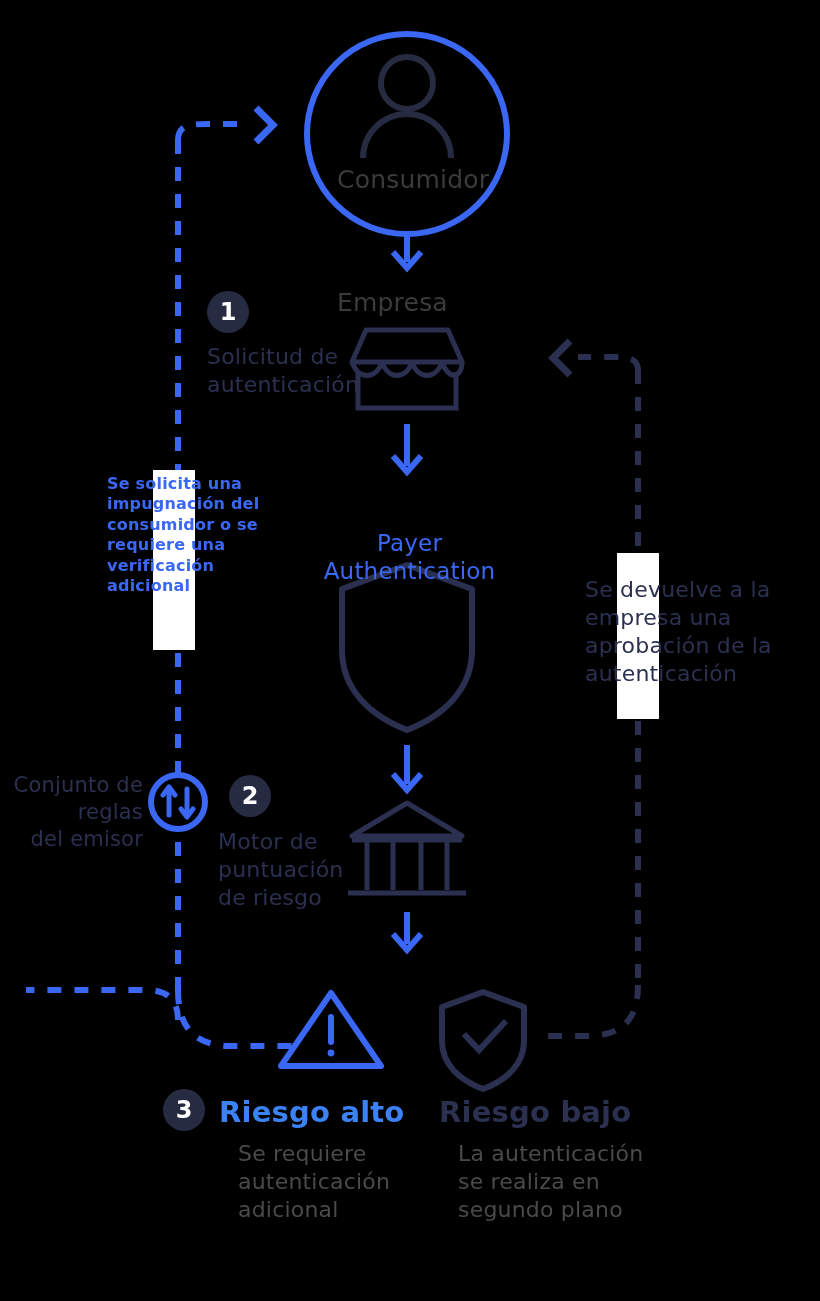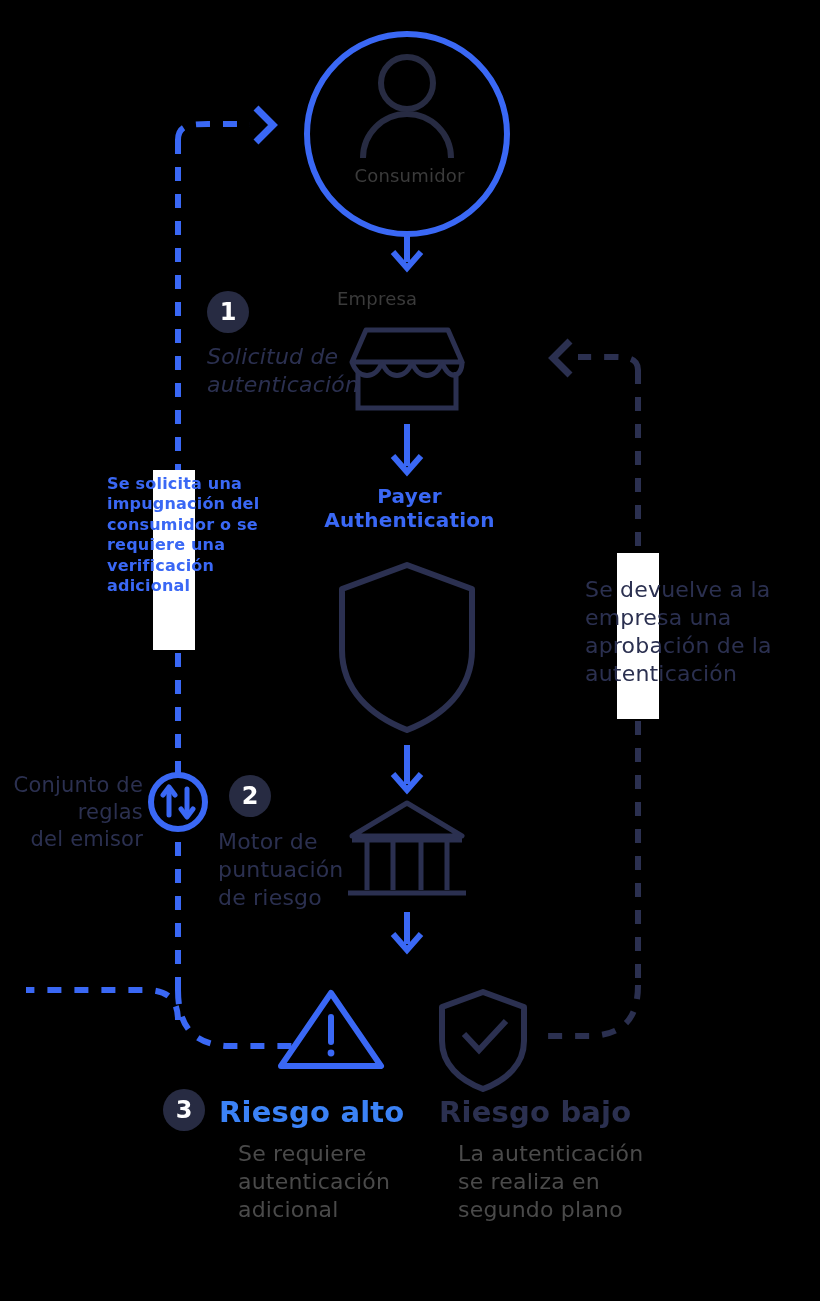--- a/index.html
+++ b/index.html
@@ -33,43 +33,44 @@
   .txt {
     position: absolute;
     white-space: pre-line;
     line-height: 1.28;
     letter-spacing: 0.2px;
   }
 
   
   .t-gray-label {
     color: #3b3b3b;
-    font-size: 18px;
+    font-size: 25px;
     font-weight: 400;
   }
   .t-navy-body {
     color: #2b3050;
     font-size: 22px;
     font-weight: 400;
   }
   .t-navy-body-sm {
     color: #2b3050;
     font-size: 21px;
     font-weight: 400;
   }
   .t-blue-body {
     color: #3a68f5;
     font-size: 16px;
     font-weight: 700;
   }
   .t-blue-head {
     color: #3a68f5;
-    font-size: 20px;
-    font-weight: 700;
+    font-size: 23px;
+    font-weight: 400;
     line-height: 1.22;
+    margin-top: 45px;
   }
   .t-navy-head {
     color: #2b3050;
     font-size: 29px;
     font-weight: 700;
   }
   .t-blue-head-lg {
     color: #3b82f6;
     font-size: 29px;
     font-weight: 700;
@@ -221,21 +222,21 @@
   <div class="knockout" style="left:153px; top:470px; width:42px; height:180px;"></div>
   <div class="knockout" style="left:617px; top:553px; width:42px; height:166px;"></div>
 
   <div class="txt t-gray-label" style="left:337px; top:164px; width:145px; text-align:center;">Consumidor</div>
 
   <div class="txt t-gray-label" style="left:337px; top:287px; width:145px; text-align:left;">Empresa</div>
 
   <div class="badge" style="left:207px; top:291px;">
     <span>1</span>
   </div>
-  <div class="txt t-navy-body" style="left:207px; top:343px; width:170px;font-style:italic;">Solicitud de
+  <div class="txt t-navy-body" style="left:207px; top:343px; width:170px;">Solicitud de
 autenticación</div>
 
   <div class="txt t-blue-head" style="left:297px; top:484px; width:225px; text-align:center;">Payer
 Authentication</div>
 
 
   <div class="txt t-blue-body" style="left:107px; top:474px; width:200px;">Se solicita una
 impugnación del
 consumidor o se
 requiere una

